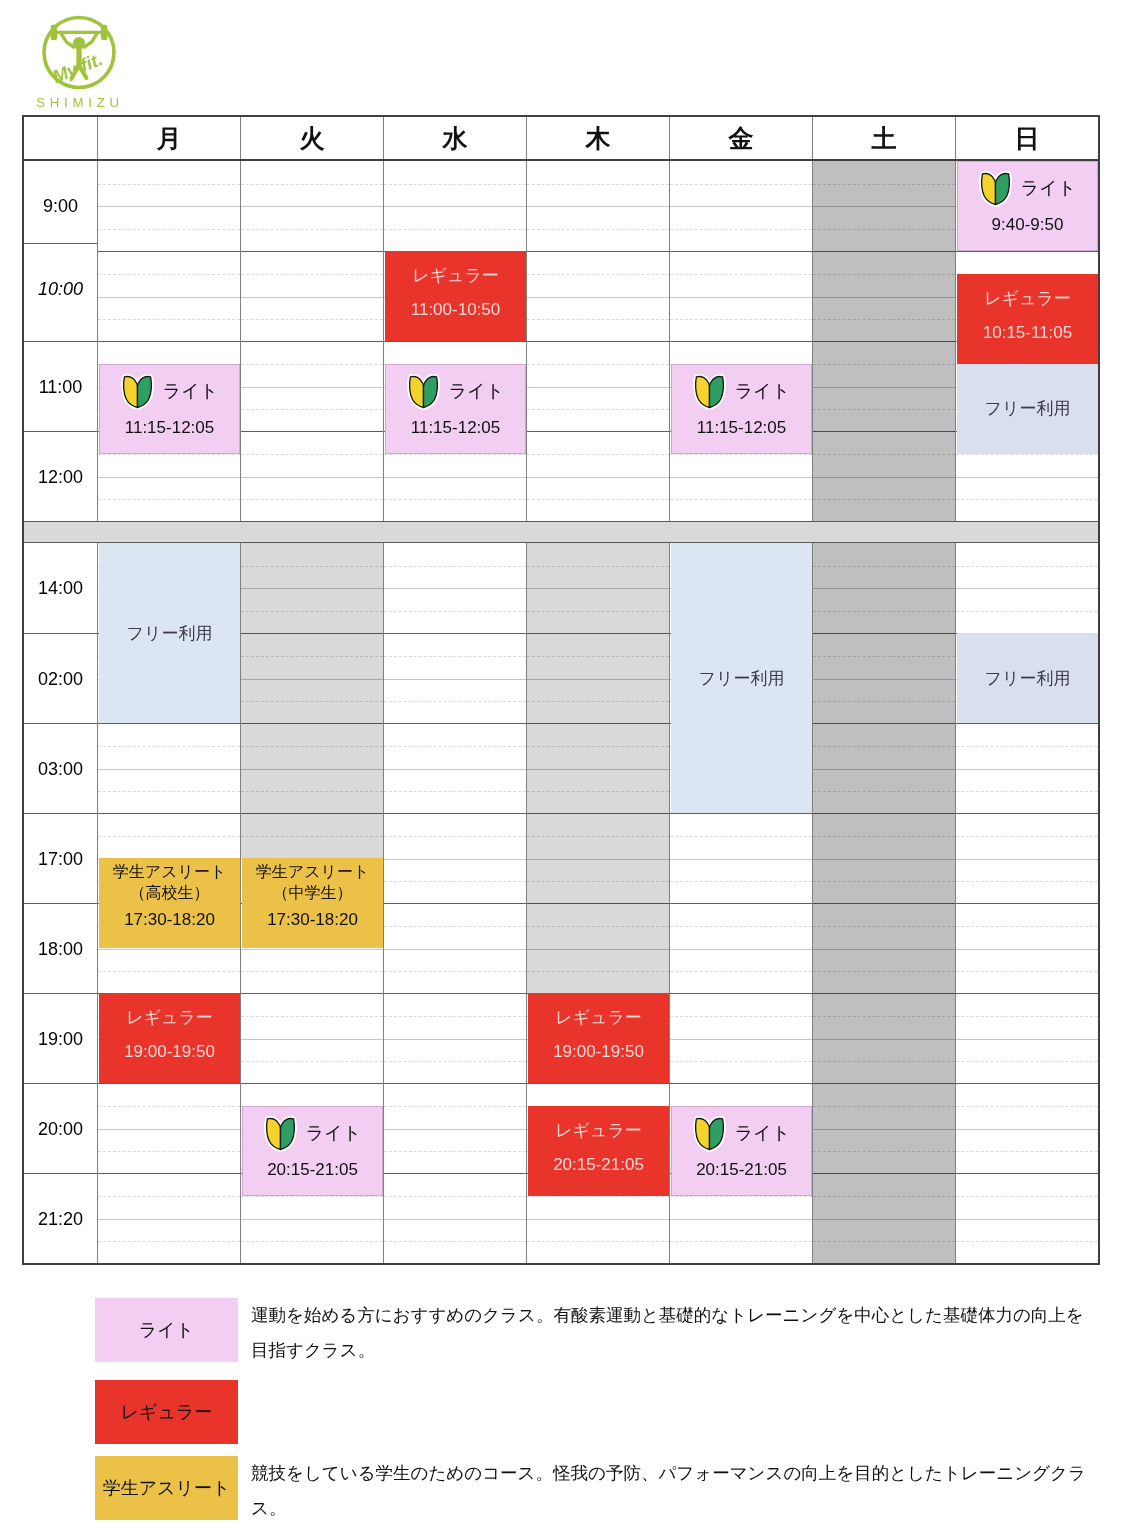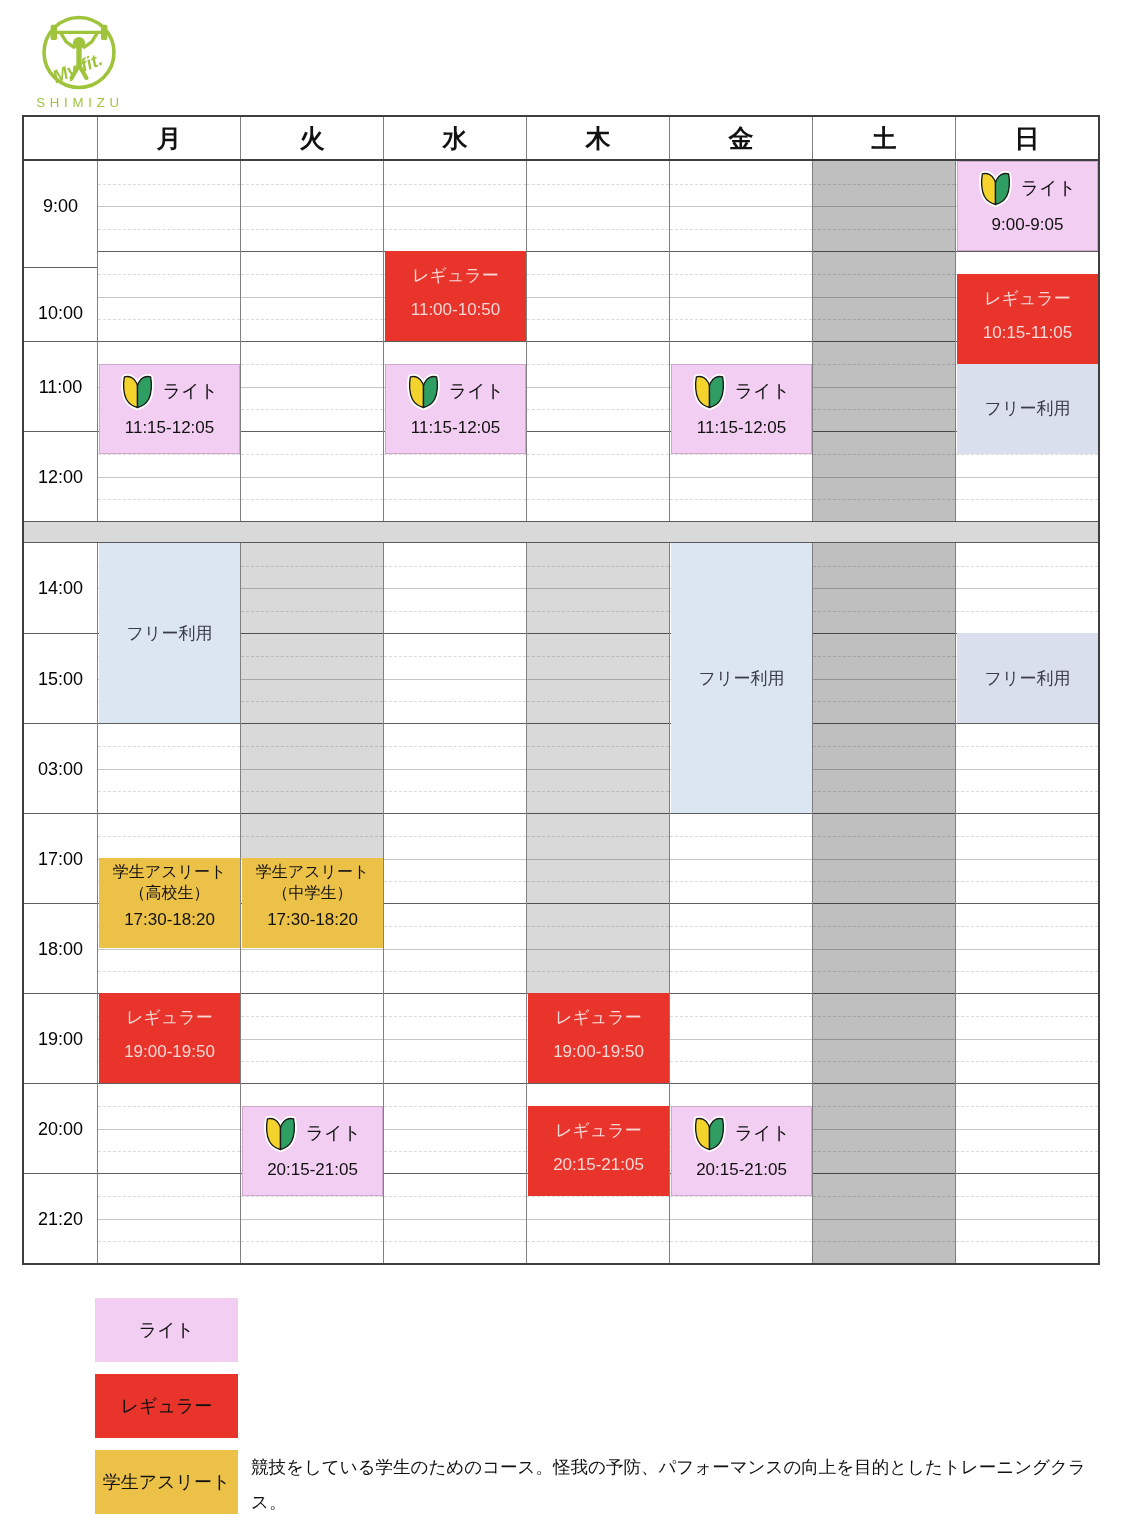--- a/index.html
+++ b/index.html
@@ -90,25 +90,25 @@
         <div class="hcellhd" style="width: 143px;">水</div>
         <div class="hcellhd" style="width: 143px;">木</div>
         <div class="hcellhd" style="width: 143px;">金</div>
         <div class="hcellhd" style="width: 143px;">土</div>
         <div class="hcellhd" style="width: 143px;">日</div>
       </div>
     <div id="tbody">
       <div id="sepband" style="background: rgb(217, 217, 217);"></div>
     <div class="timecol">
           <div class="trow" style="top: 0px;">9:00</div>
-          <div class="trow" style="top: 106px; border-top: 1px solid rgb(95, 95, 95);">10:00</div>
+          <div class="trow" style="top: 82px; border-top: 1px solid rgb(95, 95, 95); font-style: italic;">10:00</div>
           <div class="trow" style="top: 180px; border-top: 1px solid rgb(95, 95, 95);">11:00</div>
           <div class="trow" style="top: 270px; border-top: 1px solid rgb(95, 95, 95);">12:00</div>
           <div class="trow" style="top: 382px;">14:00</div>
-          <div class="trow" style="top: 472px; border-top: 1px solid rgb(95, 95, 95);">15:00</div>
+          <div class="trow" style="top: 472px; border-top: 1px solid rgb(95, 95, 95);">02:00</div>
           <div class="trow" style="top: 562px; border-top: 1px solid rgb(95, 95, 95);">03:00</div>
           <div class="trow" style="top: 652px; border-top: 1px solid rgb(95, 95, 95);">17:00</div>
           <div class="trow" style="top: 742px; border-top: 1px solid rgb(95, 95, 95);">18:00</div>
           <div class="trow" style="top: 832px; border-top: 1px solid rgb(95, 95, 95);">19:00</div>
           <div class="trow" style="top: 922px; border-top: 1px solid rgb(95, 95, 95);">20:00</div>
           <div class="trow" style="top: 1012px; border-top: 1px solid rgb(95, 95, 95);">21:20</div>
         </div>
         <div class="daycol" style="left: 73px; width: 143px;">
           <div class="hcell" style="top: 0px;">
             <div class="hline hl-q" style="top: 25%;"></div>
@@ -653,39 +653,40 @@
               <svg width="33" height="38" viewBox="0 0 34 38">
                 <g stroke="#ffffff" stroke-width="5" fill="none" stroke-linejoin="round">
                   <path d="M17,36 C13,35 8,32 5.5,27.5 C2.5,22 2,12 3.5,4.5 C9,3 14,6 16.2,11 L17,14 Z"></path>
                   <path d="M17,36 C21,35 26,32 28.5,27.5 C31.5,22 32,12 30.5,4.5 C25,3 20,6 17.8,11 L17,14 Z"></path>
                 </g>
                 <path d="M17,36 C13,35 8,32 5.5,27.5 C2.5,22 2,12 3.5,4.5 C9,3 14,6 16.2,11 L17,14 Z" fill="#f4d42c" stroke="#1a1a1a" stroke-width="1.4" stroke-linejoin="round"></path>
                 <path d="M17,36 C21,35 26,32 28.5,27.5 C31.5,22 32,12 30.5,4.5 C25,3 20,6 17.8,11 L17,14 Z" fill="#2f9e63" stroke="#1a1a1a" stroke-width="1.4" stroke-linejoin="round"></path>
               </svg>
               <span class="blabel">ライト</span>
             </div>
-            <div class="btime">9:00-9:05</div>
+            <div class="btime">9:40-9:50</div>
           </div>
           <div class="block b-regular" style="top: 112.5px; height: 90px; background: rgb(232, 52, 42);">
             <div class="blabel" style="color: rgb(246, 216, 214);">レギュラー</div>
             <div class="btime" style="color: rgb(246, 216, 214);">10:15-11:05</div>
           </div>
           <div class="block b-free" style="top: 202.5px; height: 90px; background: rgb(218, 223, 238);">
             <div class="blabel" style="color: rgb(58, 58, 74);">フリー利用</div>
           </div>
           <div class="block b-free" style="top: 472px; height: 90px; background: rgb(218, 223, 238);">
             <div class="blabel" style="color: rgb(58, 58, 74);">フリー利用</div>
           </div>
         </div>
       </div>
   </div>
 
   <div id="legend">
       <div class="lrow">
         <div class="lswatch" style="background: rgb(243, 206, 243);">ライト</div>
+        <div class="ltext">運動を始める方におすすめのクラス。有酸素運動と基礎的なトレーニングを中心とした基礎体力の向上を目指すクラス。</div>
       </div>
       <div class="lrow">
         <div class="lswatch" style="background: rgb(232, 52, 42);">レギュラー</div>
       </div>
       <div class="lrow">
         <div class="lswatch" style="background: rgb(236, 193, 72);">学生アスリート</div>
         <div class="ltext">競技をしている学生のためのコース。怪我の予防、パフォーマンスの向上を目的としたトレーニングクラス。</div>
       </div>
     </div>
 </div>

